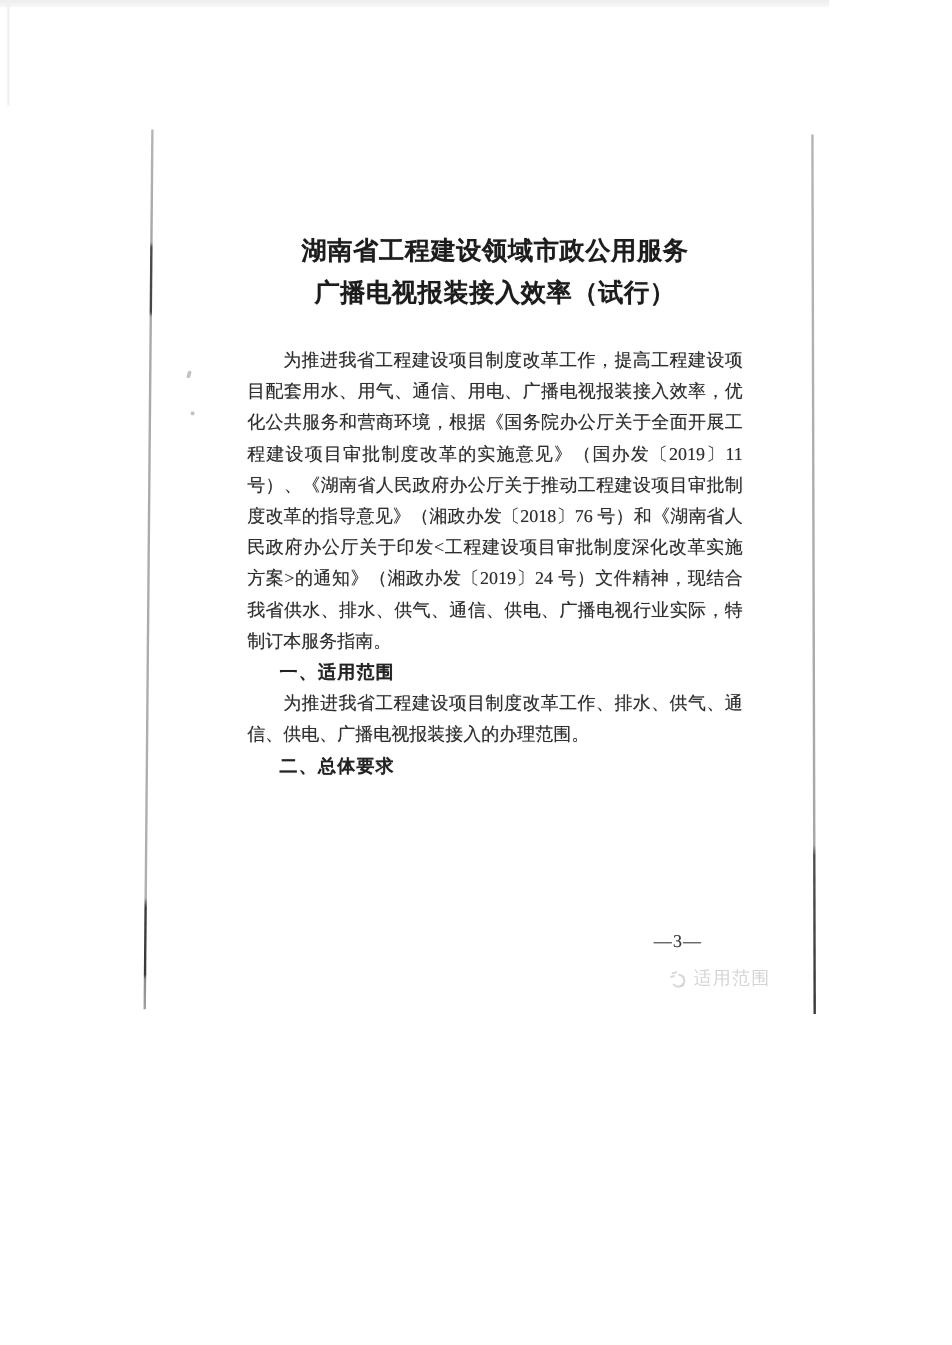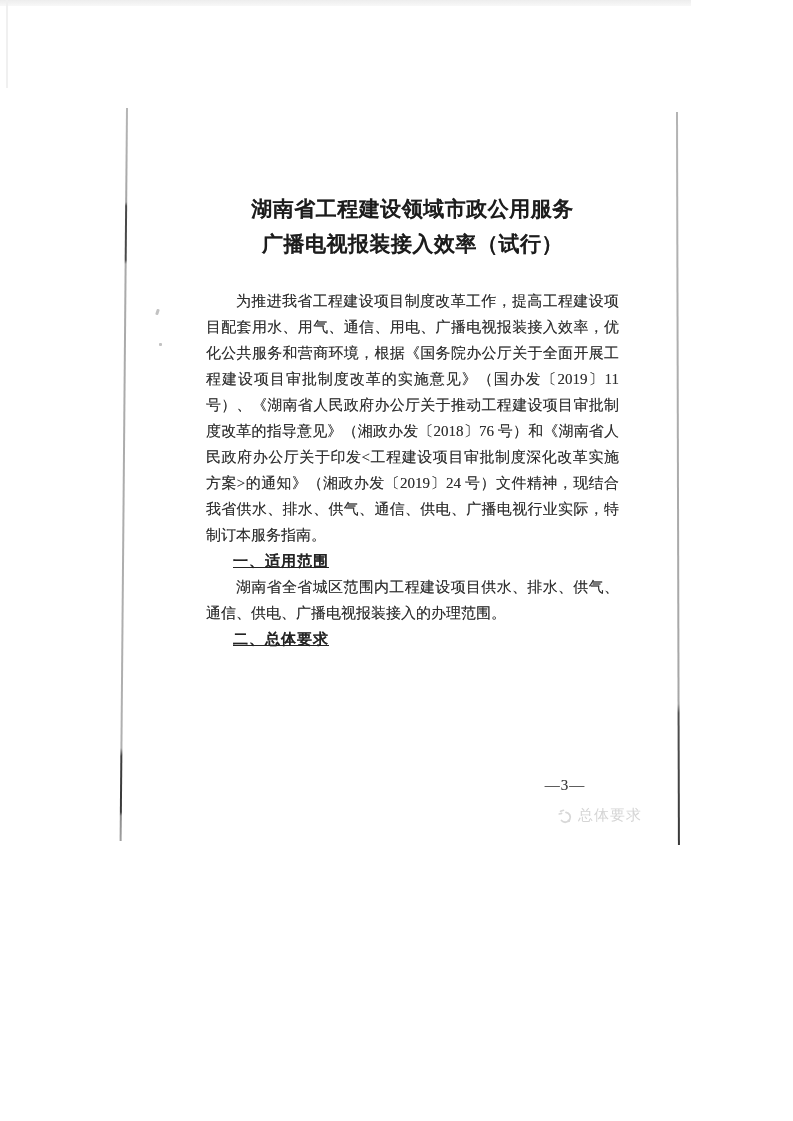--- a/index.html
+++ b/index.html
@@ -53,21 +53,21 @@
     margin:0 0 26px 0;
     font-size:21px;line-height:35px;
     font-weight:bold;color:#1c1c1c;
     text-align:center;letter-spacing:0.5px;
   }
   .title span{display:block;}
   .doc p{margin:0;text-indent:2em;text-align:justify;}
   .doc h2{
     margin:0;font-size:15px;line-height:26px;
     font-weight:bold;color:#232323;
-    text-indent:1.8em;letter-spacing:1px;text-decoration:underline;
+    text-indent:1.8em;letter-spacing:1px;
   }
   .clause-lead{font-weight:bold;font-style:italic;color:#222;}
 
   .page-number{
     position:absolute;left:520px;top:775px;width:90px;
     font-size:15px;line-height:20px;color:#3c3c3c;
     letter-spacing:1px;text-align:center;
     text-shadow:0 0 0.5px rgba(60,60,60,.5);
   }
   .watermark{
@@ -95,30 +95,30 @@
 
   <div class="doc">
     <h1 class="title">
       <span>湖南省工程建设领域市政公用服务</span>
       <span>广播电视报装接入效率（试行）</span>
     </h1>
 
     <p>为推进我省工程建设项目制度改革工作，提高工程建设项目配套用水、用气、通信、用电、广播电视报装接入效率，优化公共服务和营商环境，根据《国务院办公厅关于全面开展工程建设项目审批制度改革的实施意见》（国办发〔2019〕11 号）、《湖南省人民政府办公厅关于推动工程建设项目审批制度改革的指导意见》（湘政办发〔2018〕76 号）和《湖南省人民政府办公厅关于印发&lt;工程建设项目审批制度深化改革实施方案&gt;的通知》（湘政办发〔2019〕24 号）文件精神，现结合我省供水、排水、供气、通信、供电、广播电视行业实际，特制订本服务指南。</p>
 
     <h2>一、适用范围</h2>
-    <p>湖南省全省城区范围内工程建设项目供水、排水、供气、通信、供电、广播电视报装接入的办理范围。</p>
+    <p>为推进我省工程建设项目制度改革工作、排水、供气、通信、供电、广播电视报装接入的办理范围。</p>
 
     <h2>二、总体要求</h2>
   </div>
 
   <div class="page-number">—3—</div>
 
   <div class="watermark">
     <svg width="18" height="18" viewBox="0 0 18 18">
       <path d="M4.5 4.2 L7.5 3.2" stroke="#d8d8d8" stroke-width="1.6" fill="none" stroke-linecap="round"></path>
       <path d="M3.2 7 L5.6 6.4" stroke="#d8d8d8" stroke-width="1.6" fill="none" stroke-linecap="round"></path>
       <path d="M5.5 13.5 a5 5 0 1 0 4.5 -8.2" stroke="#d8d8d8" stroke-width="1.8" fill="none" stroke-linecap="round"></path>
       <circle cx="12.8" cy="13.8" r="1.4" fill="#d8d8d8"></circle>
     </svg>
-    <span>总体要求</span>
+    <span>适用范围</span>
   </div>
 
 </div>
 
 </body></html>

